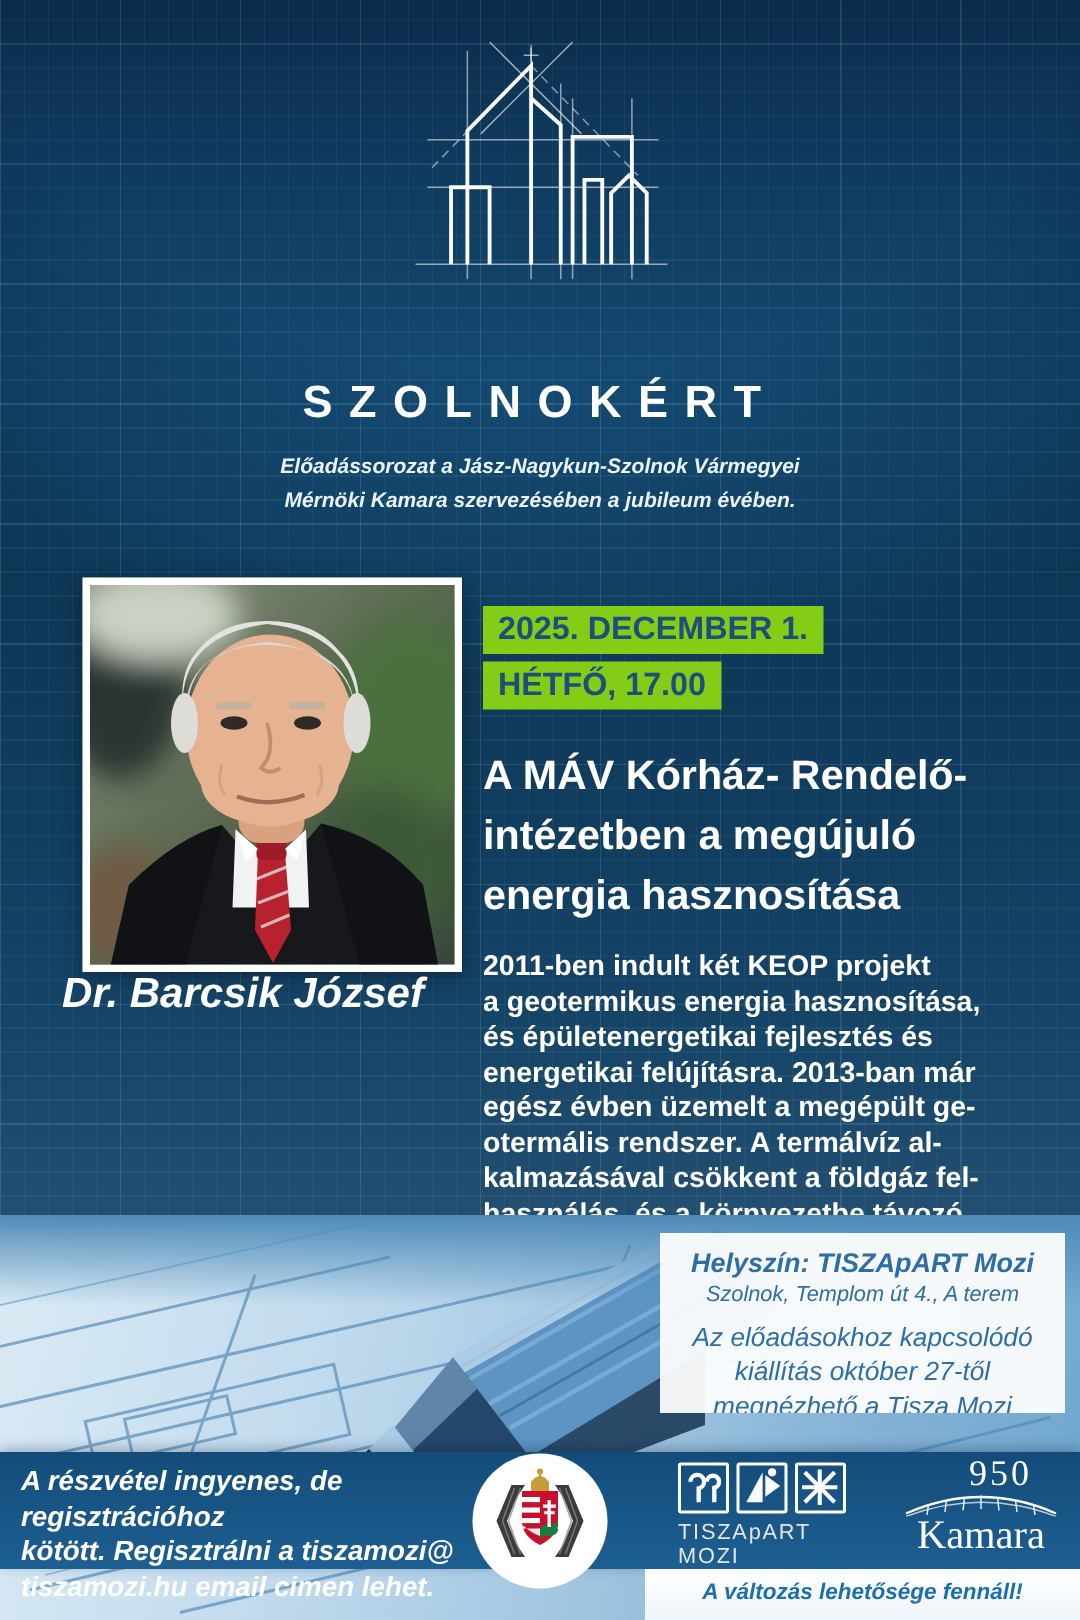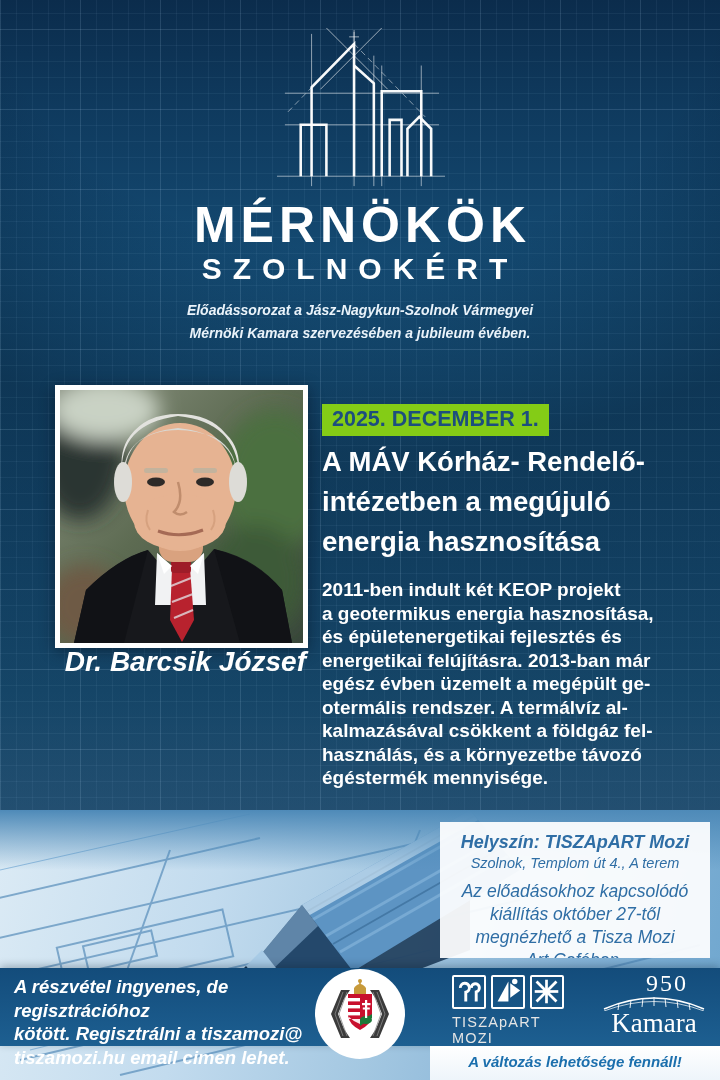--- a/index.html
+++ b/index.html
@@ -19,36 +19,36 @@
   .logo-svg{position:absolute;left:270px;top:26px;}
   .title{position:absolute;left:0;top:196px;width:720px;text-align:center;color:#fff;
          font-size:50px;font-weight:700;letter-spacing:5px;padding-left:5px;box-sizing:border-box;}
   .subtitle{position:absolute;left:0;top:252px;width:720px;text-align:center;color:#fff;
          font-size:30px;font-weight:700;letter-spacing:11px;box-sizing:border-box;}
   .tagline{position:absolute;left:0;top:299px;width:720px;text-align:center;color:#eaf3fa;
          font-size:14px;font-weight:700;font-style:italic;line-height:23px;white-space:pre-line;}
   
   .photo{position:absolute;left:55px;top:385px;width:243px;height:253px;border:5px solid #fff;
          box-shadow:0 3px 14px rgba(0,10,25,.45);background:#5b6a55;}
-  .speaker{position:absolute;left:18px;top:646px;width:288px;text-align:right;color:#fff;}
+  .speaker{position:absolute;left:18px;top:646px;width:288px;text-align:center;color:#fff;}
   .speaker .name{font-size:28px;font-weight:700;font-style:italic;}
   .speaker .creds{margin-top:5px;font-size:22px;font-style:italic;line-height:29px;white-space:pre-line;}
   
   .event{position:absolute;left:322px;top:404px;width:392px;color:#fff;}
   .badge{display:table;background:#84cc16;color:#1d4e7e;font-weight:700;font-size:21.5px;
          padding:3px 10px 4px 10px;margin-bottom:5px;}
-  .etitle{margin-top:6px;font-size:27.5px;font-weight:700;line-height:40px;white-space:pre-line;}
+  .etitle{margin-top:24px;font-size:27.5px;font-weight:700;line-height:40px;white-space:pre-line;}
   .edesc{margin-top:16px;font-size:19px;font-weight:700;line-height:23.5px;white-space:pre-line;}
   
   .strip{position:absolute;left:0;top:810px;width:720px;height:270px;
          background:linear-gradient(105deg,#dcebf5 0%,#c2dbee 30%,#a3c7e1 55%,#84b2d6 78%,#6ea6ce 100%);}
   .strip:before{content:"";position:absolute;left:0;top:0;width:720px;height:60px;
          background:linear-gradient(180deg,#4e8ab8 0%,rgba(78,138,184,0) 100%);}
   
-  .venue{position:absolute;left:440px;top:822px;width:270px;height:136px;box-sizing:border-box;
+  .venue{position:absolute;left:440px;top:822px;width:270px;height:120px;box-sizing:border-box;
          background:rgba(255,255,255,.93);text-align:center;color:#2f6ea5;padding-top:10px;overflow:hidden;}
   .venue .v1{font-size:18px;font-weight:700;font-style:italic;}
   .venue .v2{font-size:14.5px;font-style:italic;margin-top:2px;}
   .venue .vnote{font-size:17.5px;font-style:italic;line-height:23px;margin-top:9px;white-space:pre-line;}
   
   .band{position:absolute;left:0;top:968px;width:720px;height:78px;
         background:linear-gradient(180deg,#134c7b,#1d5f91);box-shadow:0 -2px 8px rgba(5,25,45,.3);}
   .reg{position:absolute;left:14px;top:7px;width:312px;color:#fff;font-size:18.5px;font-weight:700;
        font-style:italic;line-height:23.5px;white-space:pre-line;}
   .kamara{position:absolute;left:314px;top:968px;width:92px;height:92px;z-index:6;}
@@ -96,21 +96,20 @@
     <g stroke="#ffffff" stroke-width="2.6" stroke-opacity=".97">
       <polyline points="30,152 30,100 56,100 56,152"></polyline>
       <polyline points="41,152 41,62 84,18 84,152"></polyline>
       <polyline points="84,40 104,58 104,152"></polyline>
       <polyline points="112,152 112,66 152,66 152,152"></polyline>
       <polyline points="120,152 120,95 132,95 132,152"></polyline>
       <polyline points="138,152 138,104 150,92 162,104 162,152"></polyline>
     </g>
   </svg>
 
-  <div class="title">MÉRNÖKÖK</div>
   <div class="subtitle">SZOLNOKÉRT</div>
   <div class="tagline">Előadássorozat a Jász-Nagykun-Szolnok Vármegyei
 Mérnöki Kamara szervezésében a jubileum évében.</div>
 
   <div class="photo">
     <svg width="243" height="253" viewBox="0 0 243 253">
       <defs>
         <filter id="b1" x="-40%" y="-40%" width="180%" height="180%">
             <feGaussianBlur stdDeviation="10"></feGaussianBlur>
           </filter>
@@ -165,20 +164,21 @@
       </g>
     </svg>
   </div>
 
   <div class="speaker">
     <div class="name">Dr. Barcsik József</div>
   </div>
 
   <div class="event">
     <div class="badge">2025. DECEMBER 1.</div>
+    <div class="badge">HÉTFŐ, 17.00</div>
     <div class="etitle">A MÁV Kórház- Rendelő-
 intézetben a megújuló
 energia hasznosítása</div>
     <div class="edesc">2011-ben indult két KEOP projekt
 a geotermikus energia hasznosítása,
 és épületenergetikai fejlesztés és
 energetikai felújításra. 2013-ban már
 egész évben üzemelt a megépült ge-
 otermális rendszer. A termálvíz al-
 kalmazásával csökkent a földgáz fel-

